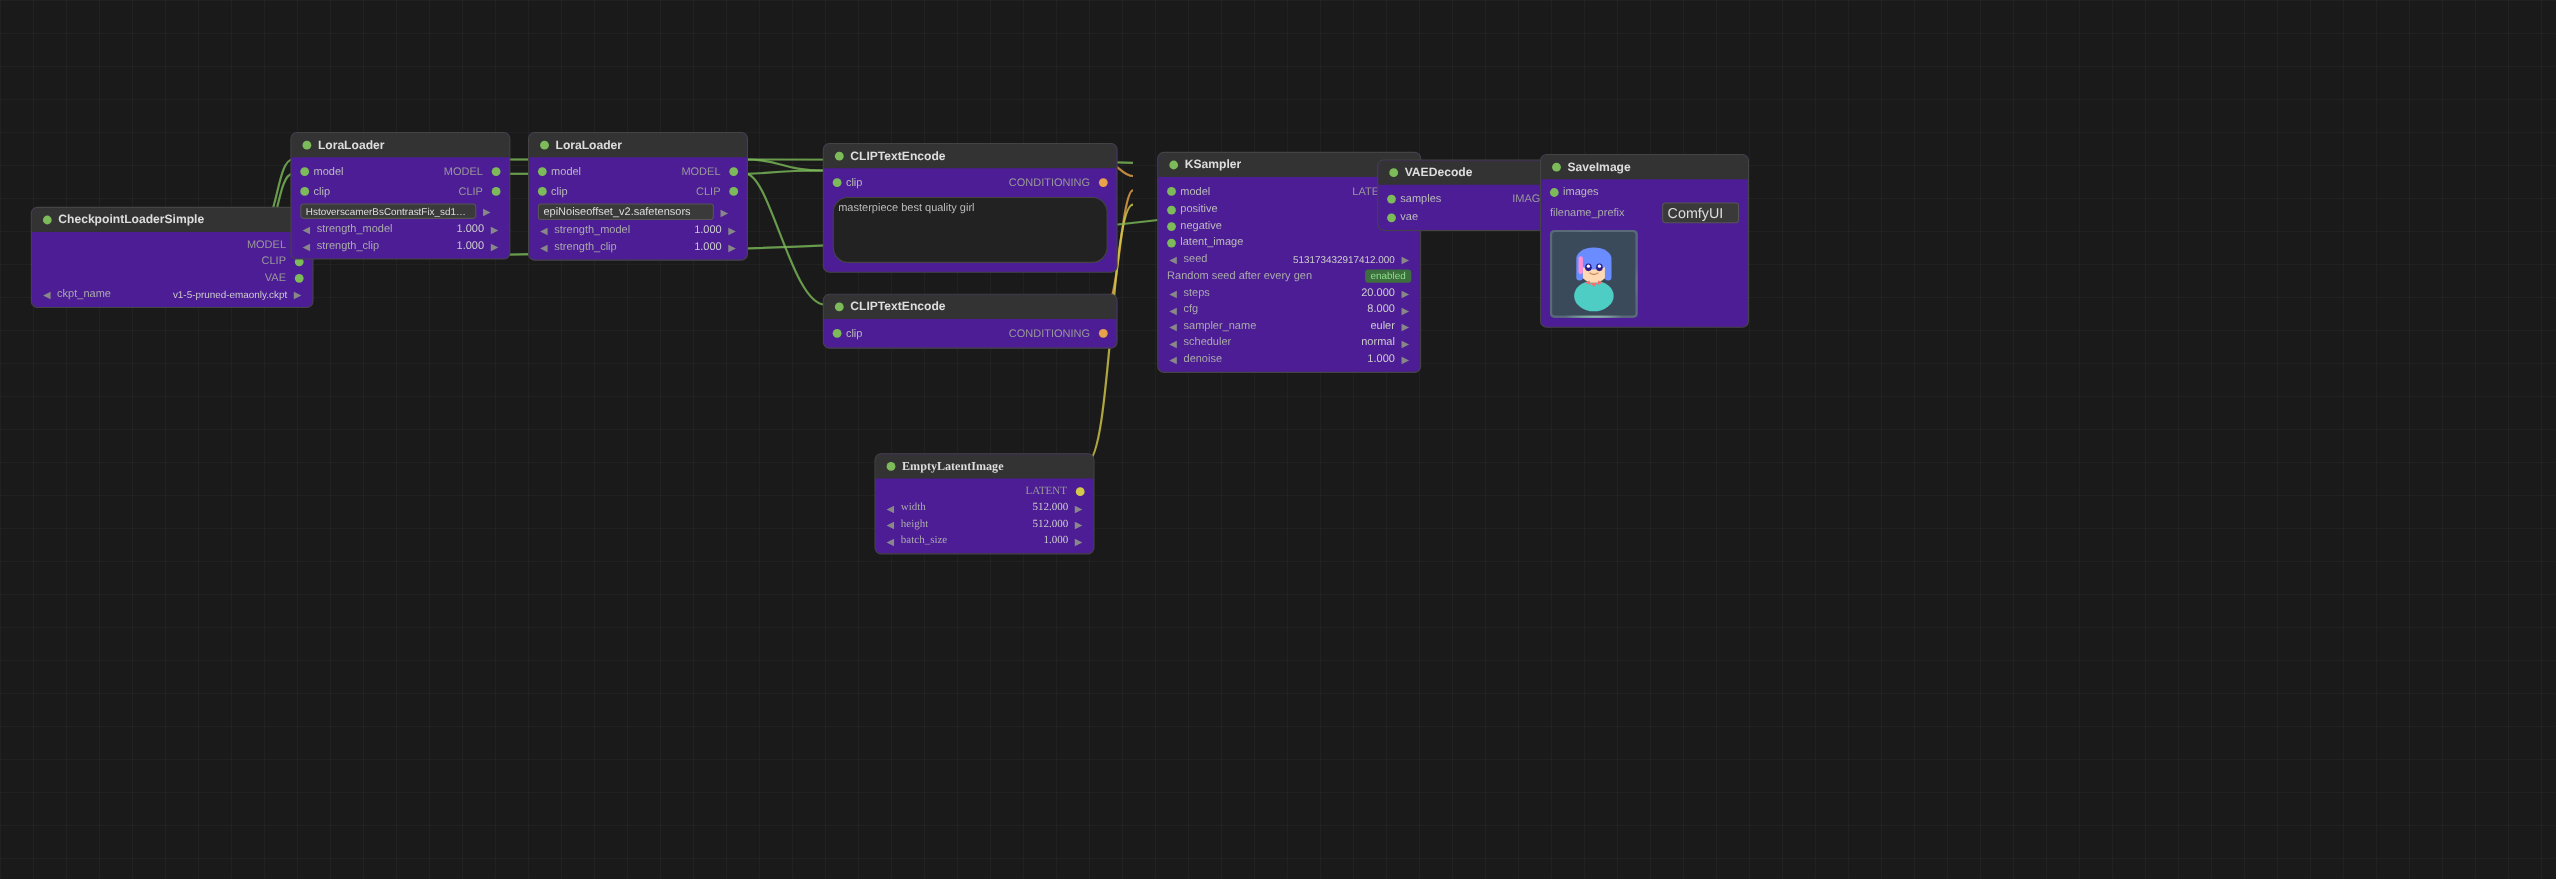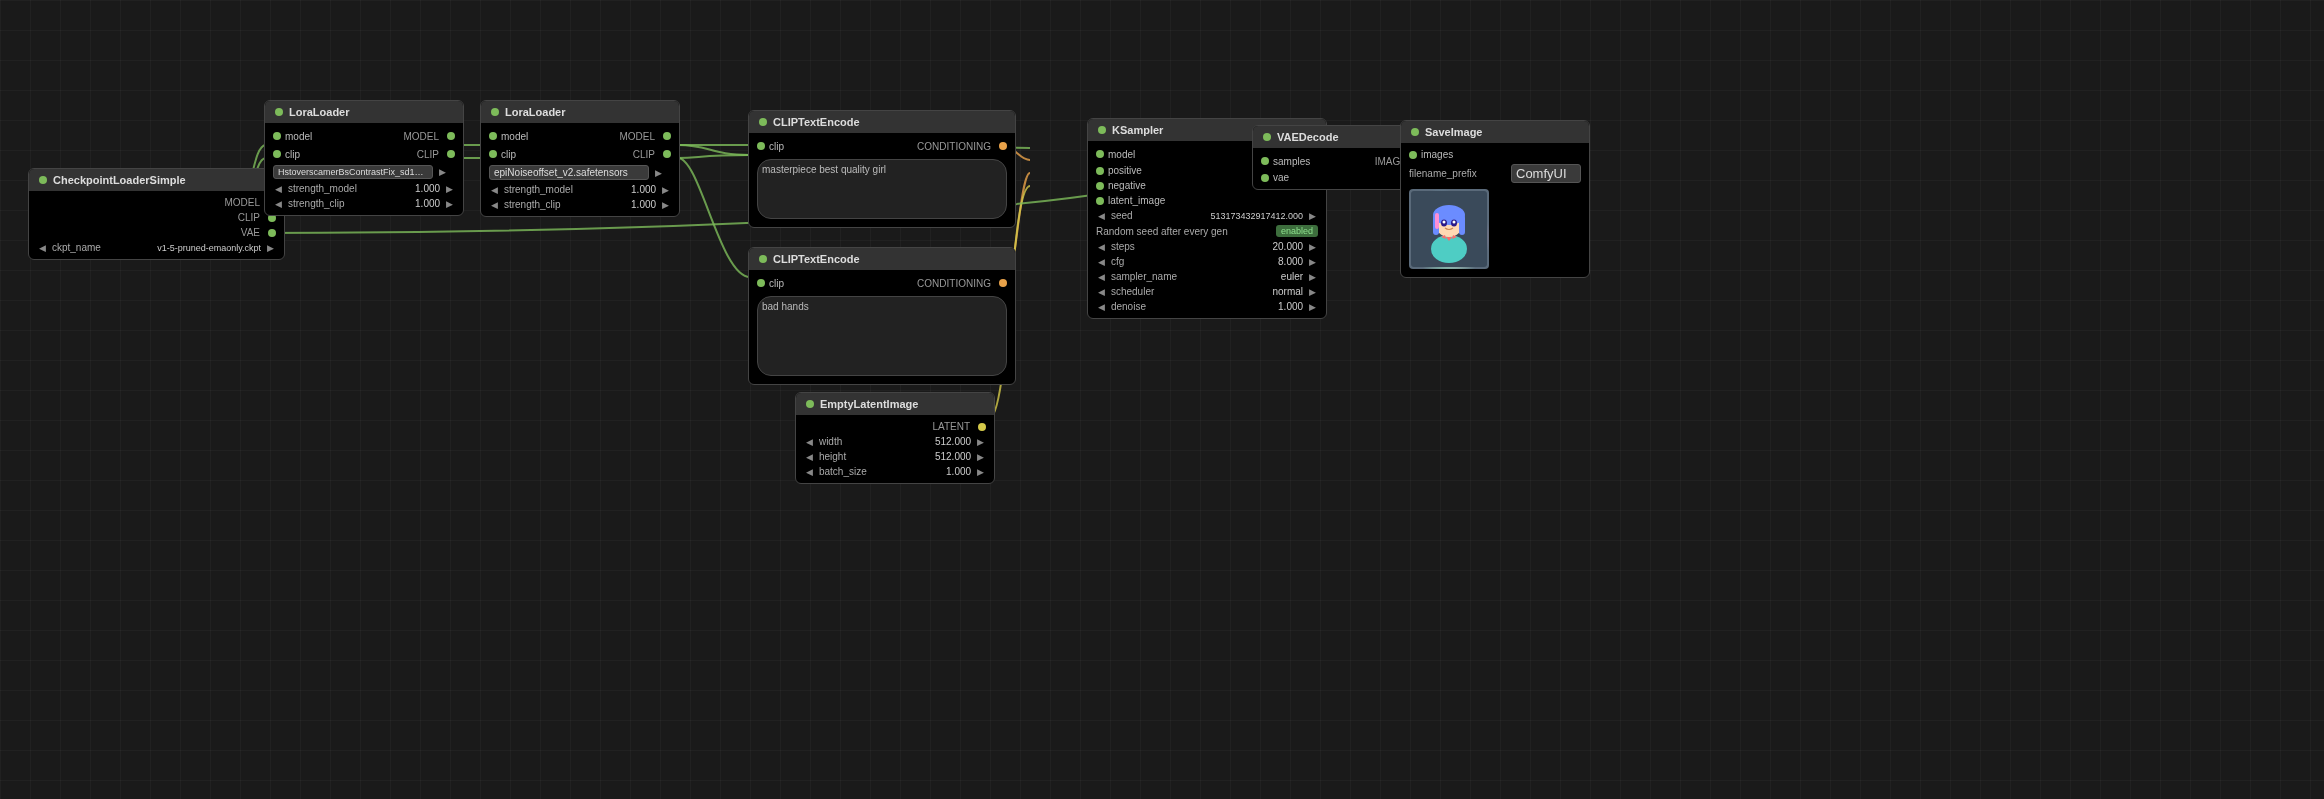--- a/index.html
+++ b/index.html
@@ -12,24 +12,25 @@
       width: 2324px;
       height: 799px;
       overflow: hidden;
       font-family: 'Segoe UI', Arial, sans-serif;
       font-size: 11px;
       color: #ccc;
       position: relative;
     }
     .node {
       position: absolute;
-      background: #000000;
+      background: #4c1d95;
       border-radius: 6px;
       border: 1px solid #444;
       min-width: 180px;
+      margin-top: 20px;
     }
     .node-header {
       background: #333;
       border-radius: 5px 5px 0 0;
       padding: 5px 10px;
       font-size: 11px;
       font-weight: bold;
       color: #ddd;
       display: flex;
       align-items: center;
@@ -340,27 +341,24 @@
     <span class="dot"></span>
     <span>CLIPTextEncode</span>
   </div>
   <div class="node-body">
     <div class="port-row">
       <span class="port-left"></span>
       <span class="port-label">clip</span>
       <span class="port-name-right">CONDITIONING</span>
       <span class="port-right orange"></span>
     </div>
-    <div class="text-area-row">
-      <div class="node-text-content" style="min-height:80px;">bad hands</div>
-    </div>
-  </div>
-</div>
-
-<div class="node" style="left:795px; top:392px; width:200px;">
+  </div>
+</div>
+
+<div class="node" style="left:795px; top:392px; width:200px;font-family:Liberation Serif, serif;">
   <div class="node-header">
     <span class="dot"></span>
     <span>EmptyLatentImage</span>
   </div>
   <div class="node-body">
     <div class="port-row-right">
       <span class="port-name-right">LATENT</span>
       <span class="port-right yellow"></span>
     </div>
     <div class="field-row">
@@ -377,21 +375,21 @@
     </div>
     <div class="field-row">
       <span class="arrow-btn">◀</span>
       <span class="field-name">batch_size</span>
       <span class="field-val">1.000</span>
       <span class="arrow-btn">▶</span>
     </div>
   </div>
 </div>
 
-<div class="node" style="left:1087px; top:118px; width:240px;">
+<div class="node" style="left:1052px; top:118px; width:240px;">
   <div class="node-header">
     <span class="dot"></span>
     <span>KSampler</span>
   </div>
   <div class="node-body">
     <div class="port-row">
       <span class="port-left"></span>
       <span class="port-label">model</span>
       <span class="port-name-right">LATENT</span>
       <span class="port-right yellow"></span>

